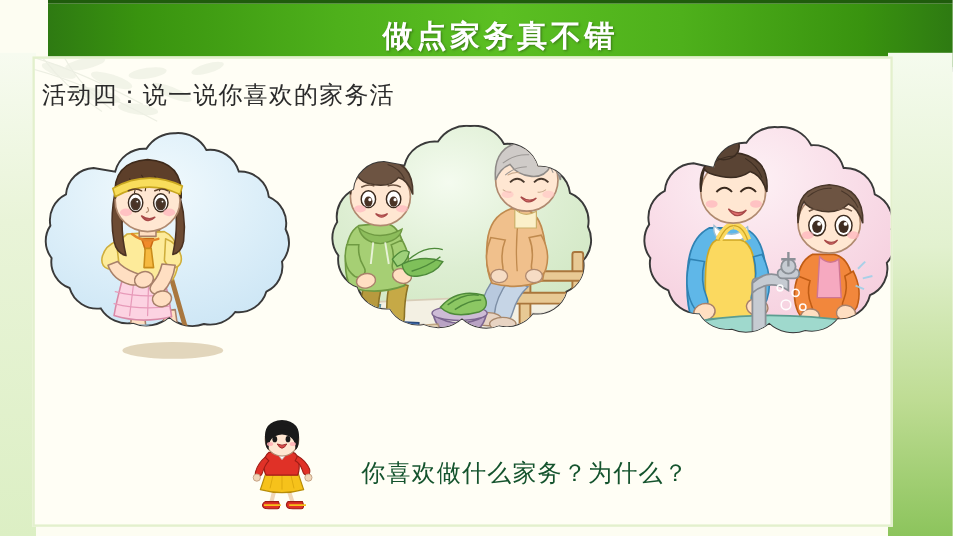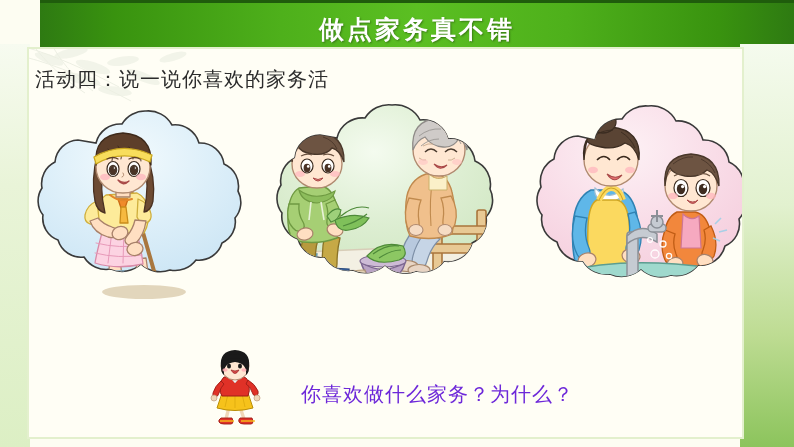--- a/index.html
+++ b/index.html
@@ -85,21 +85,21 @@
 
   
   #mascot {
     position: absolute; left: 178px; top: 300px;
     width: 56px; height: 78px;
   }
 
   
   #question {
     position: absolute; left: 272px; top: 332px;
-    font-size: 20px; color: #6d28d9;
+    font-size: 20px; color: #14532d;
     font-family: Liberation Serif, serif;
     letter-spacing: 1px; white-space: nowrap;
   }
 </style>
 </head>
 <body>
 
 <div id="slide">
 
   <div id="titlebar">

